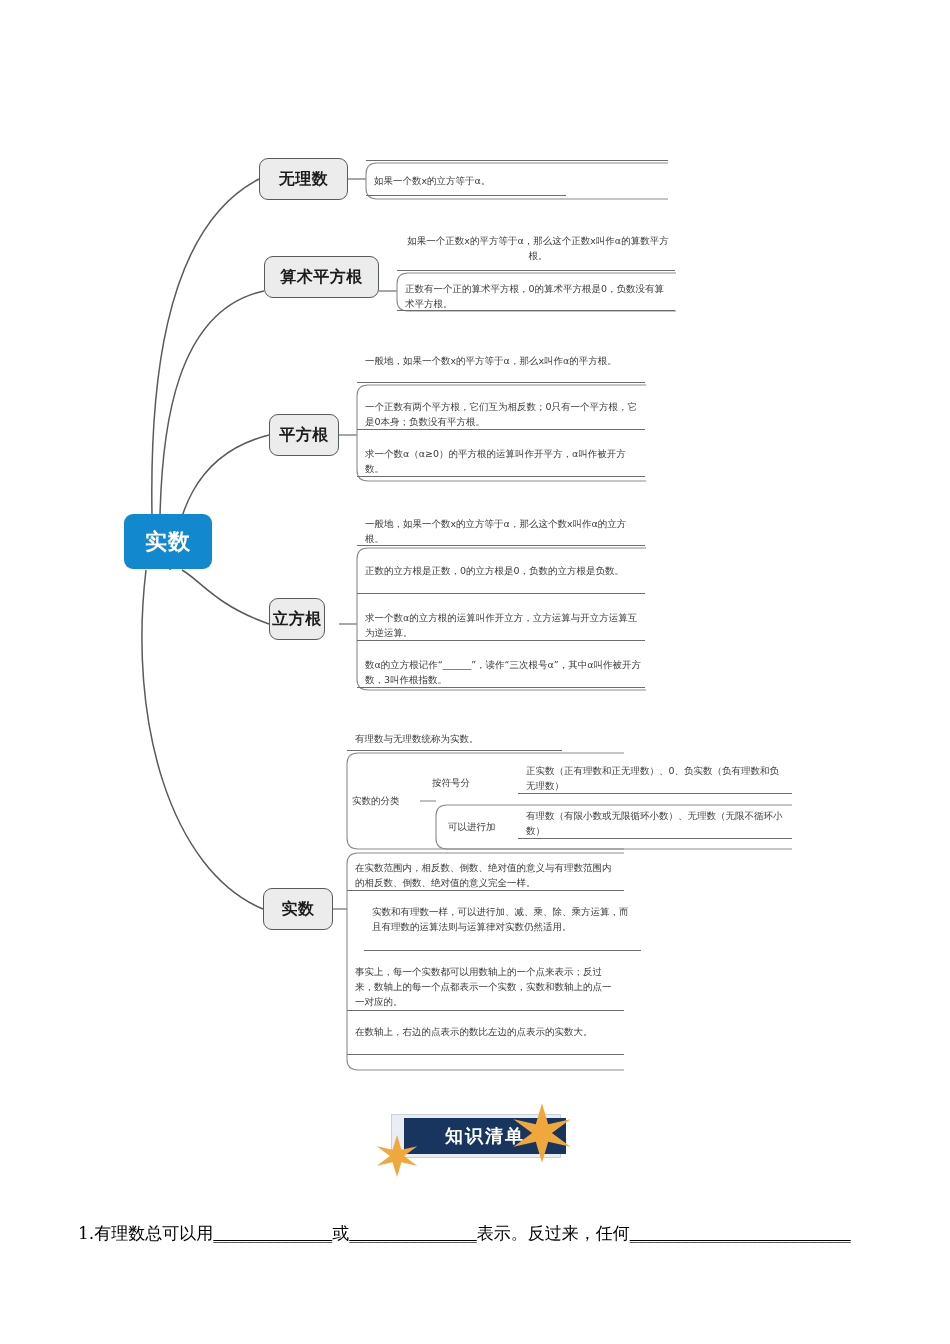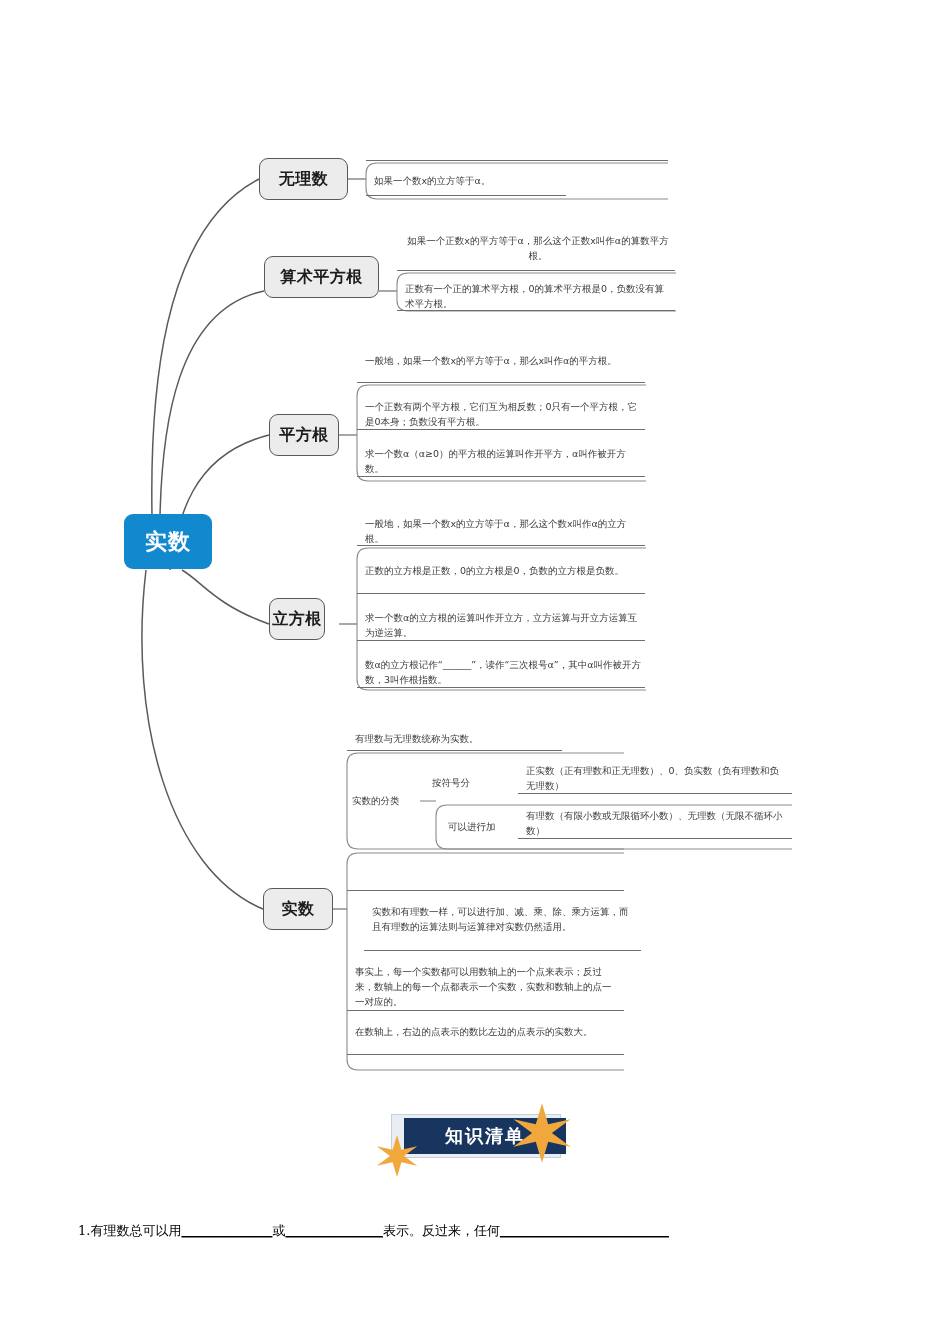--- a/index.html
+++ b/index.html
@@ -91,21 +91,21 @@
     color:#ffffff;font-size:18px;font-weight:bold;letter-spacing:2px;
   }
   .star{position:absolute;z-index:7;}
 
   
   .question-line{
     position:absolute;
     left:78px;top:1222px;
     width:810px;
     font-family:"DejaVu Serif","Liberation Serif",serif;
-    font-size:13px;
+    font-size:17px;
     color:#000;
     white-space:nowrap;
   }
   .blank{ text-decoration:underline; letter-spacing:0; }
 </style>
 </head>
 <body>
 
 <div id="mindmap">
 
@@ -239,20 +239,21 @@
   </div>
   <div class="sub-label" style="left:448px;top:820px;width:60px;">
     <span>可以进行加</span>
   </div>
   <div class="detail" style="left:518px;top:805px;width:274px;height:34px;">
     <span>有理数（有限小数或无限循环小数）、无理数（无限不循环小数）</span>
     <i class="rule"></i>
   </div>
 
   <div class="detail" style="left:347px;top:857px;width:277px;height:34px;">
+    <span>在实数范围内，相反数、倒数、绝对值的意义与有理数范围内的相反数、倒数、绝对值的意义完全一样。</span>
     <i class="rule"></i>
   </div>
   <div class="detail" style="left:364px;top:901px;width:277px;height:50px;">
     <span>实数和有理数一样，可以进行加、减、乘、除、乘方运算，而且有理数的运算法则与运算律对实数仍然适用。</span>
     <i class="rule"></i>
   </div>
   <div class="detail" style="left:347px;top:961px;width:277px;height:50px;">
     <span>事实上，每一个实数都可以用数轴上的一个点来表示；反过来，数轴上的每一个点都表示一个实数，实数和数轴上的点一一对应的。</span>
     <i class="rule"></i>
   </div>

